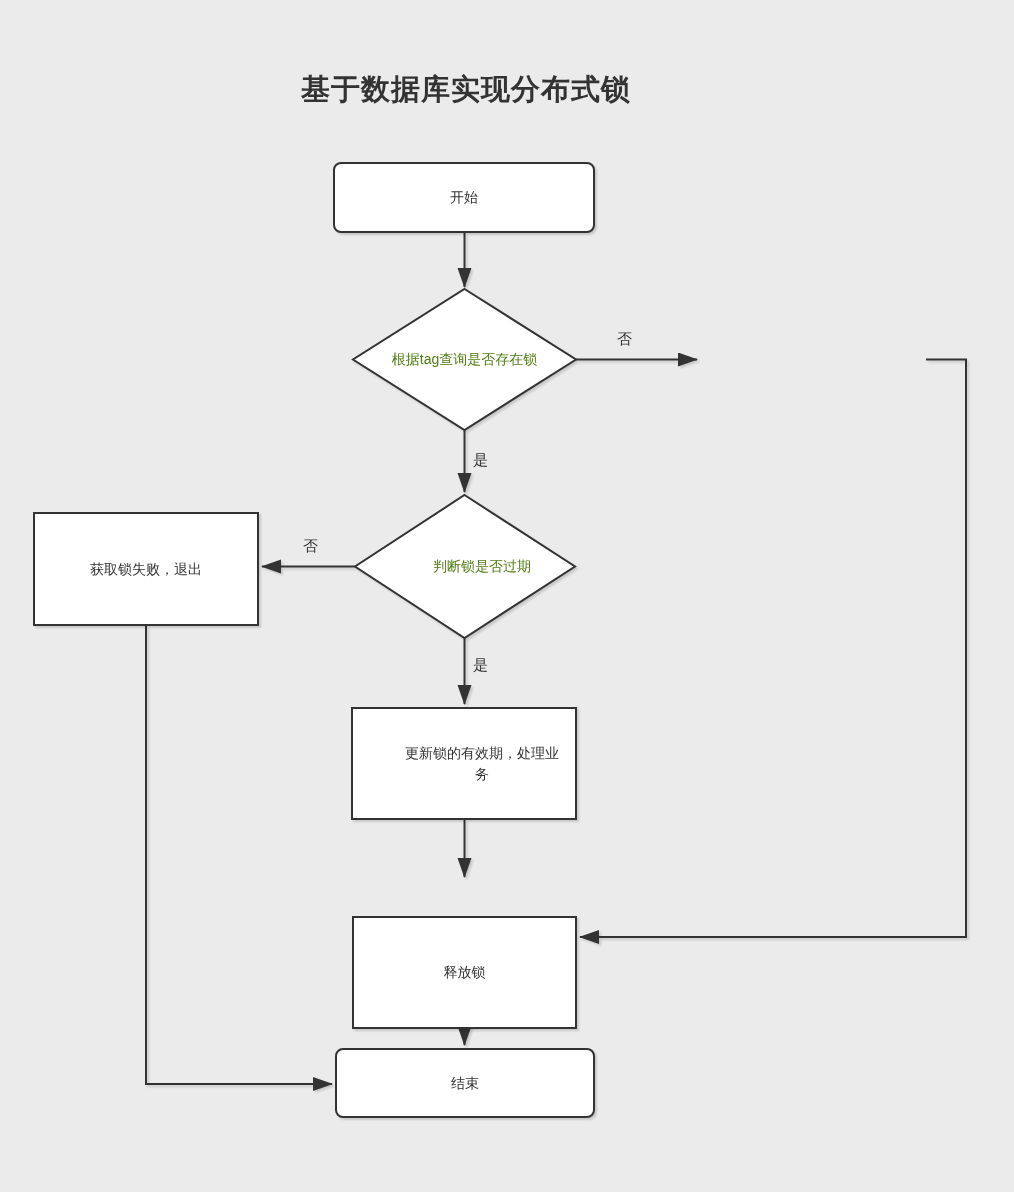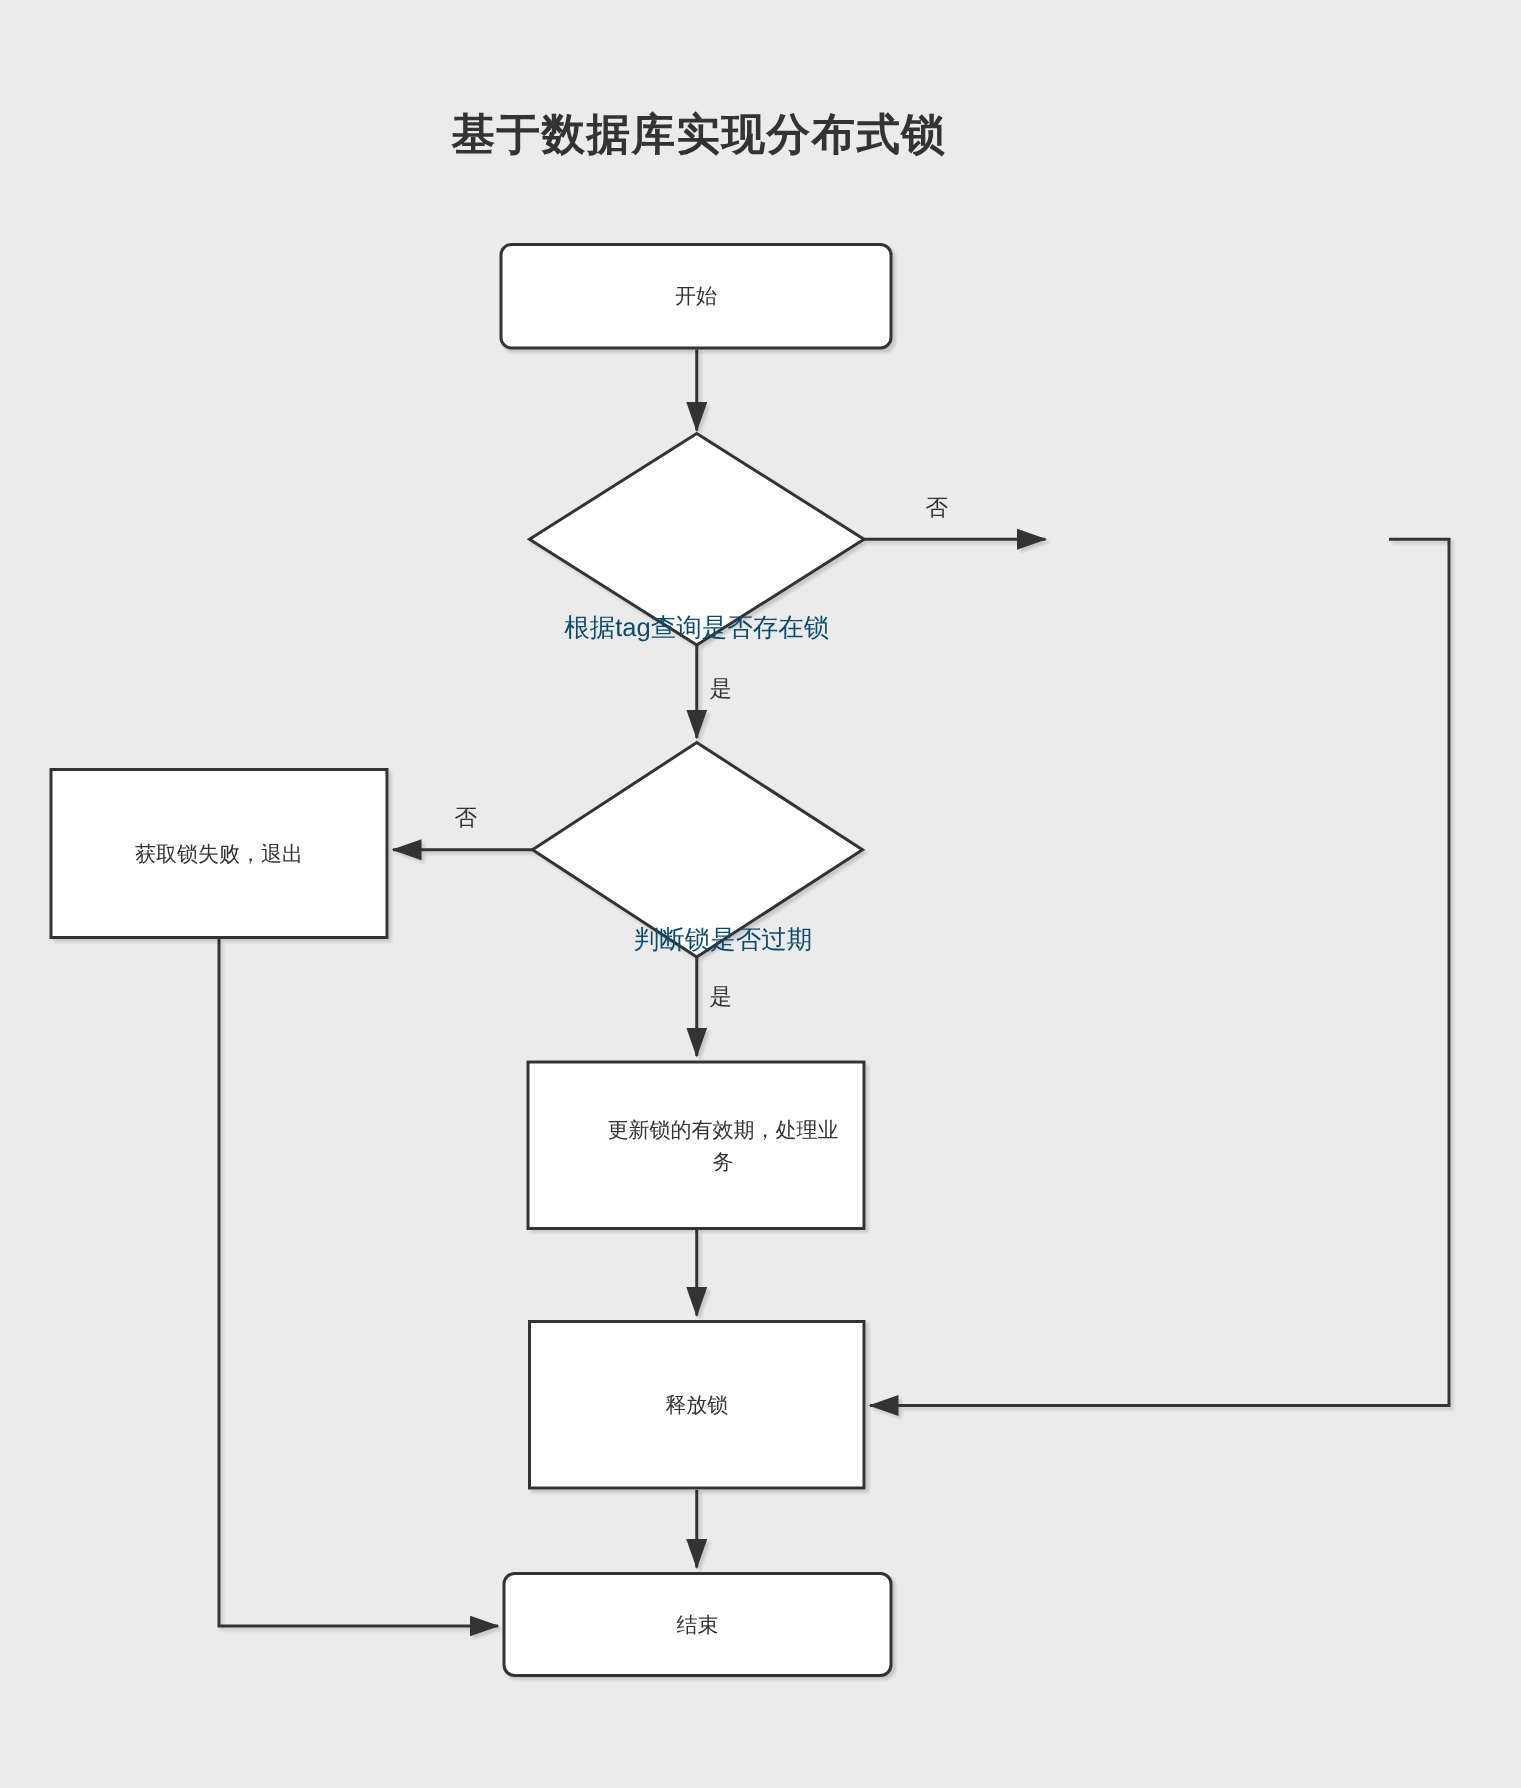--- a/index.html
+++ b/index.html
@@ -21,22 +21,22 @@
     filter:drop-shadow(2px 2px 1px rgba(0,0,0,0.15));}
   .node{
     position:absolute;box-sizing:border-box;
     background:#ffffff;border:2px solid #333;
     display:flex;align-items:center;justify-content:center;
     text-align:center;font-size:14px;color:#333;line-height:1.5;
     box-shadow:2px 2px 2px rgba(0,0,0,0.15);
   }
   .node.rounded{border-radius:8px;}
   .diamond-label{
-    position:absolute;display:flex;align-items:flex-end;justify-content:center;
-    text-align:center;font-size:17px;color:#0c4a6e;
+    position:absolute;display:flex;align-items:center;justify-content:center;
+    text-align:center;font-size:14px;color:#4d7c0f;
   }
   .node span.narrow{display:inline-block;max-width:160px;margin-left:36px;}
   .edge-label{
     position:absolute;font-size:15px;color:#333;line-height:1;
   }
 </style>
 </head>
 <body>
 
 <div class="canvas">
@@ -80,21 +80,21 @@
   </div>
 
   <div class="node" style="left:33px;top:512px;width:226px;height:114px;">
     <span>获取锁失败，退出</span>
   </div>
 
   <div class="node" style="left:351px;top:707px;width:226px;height:113px;">
     <span class="narrow">更新锁的有效期，处理业务</span>
   </div>
 
-  <div class="node" style="left:352px;top:880px;width:225px;height:113px;">
+  <div class="node" style="left:352px;top:916px;width:225px;height:113px;">
     <span>释放锁</span>
   </div>
 
   <div class="node rounded" style="left:335px;top:1048px;width:260px;height:70px;text-align:center;">
     <span>结束</span>
   </div>
 
   <div class="edge-label" style="left:617px;top:331px;">否</div>
   <div class="edge-label" style="left:473px;top:452px;">是</div>
   <div class="edge-label" style="left:303px;top:538px;">否</div>

